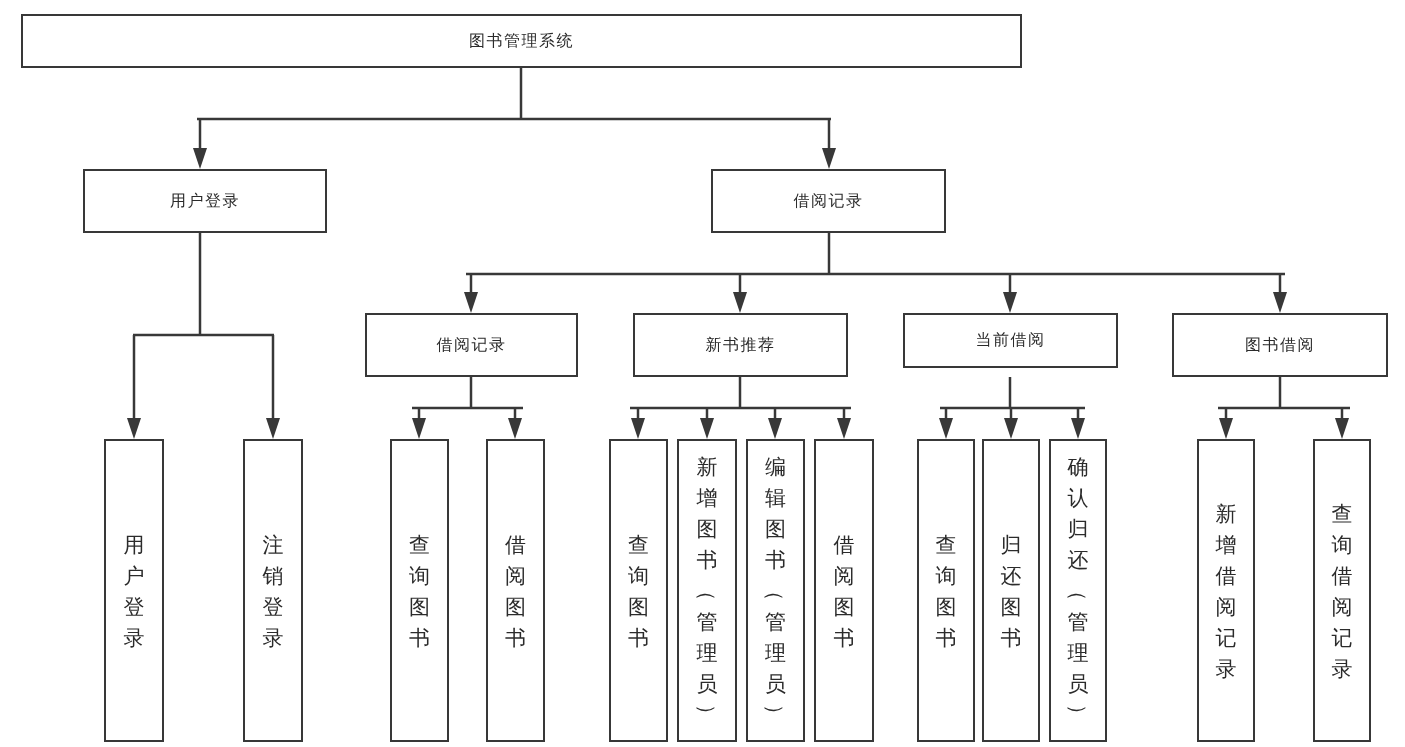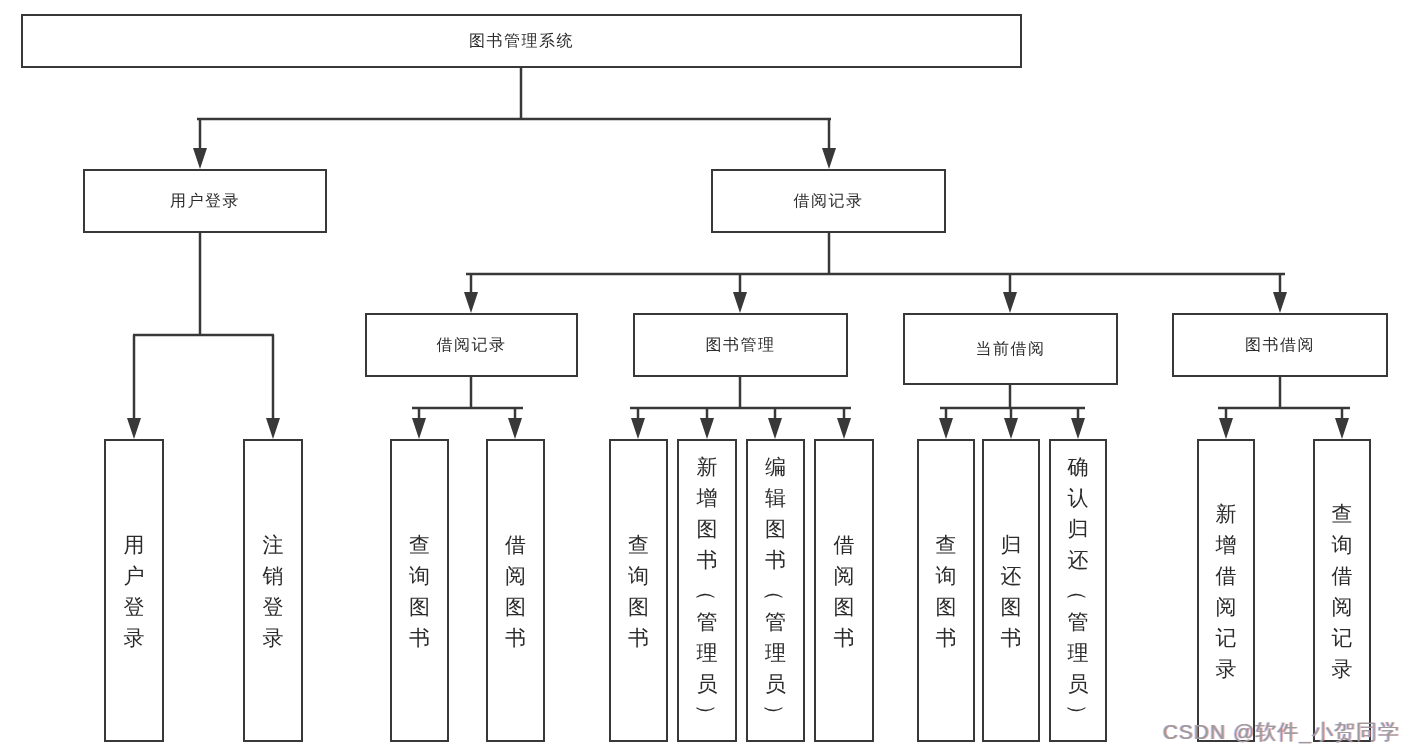--- a/index.html
+++ b/index.html
@@ -113,22 +113,22 @@
         <polygon points="1335,418 1349,418 1342,439"></polygon>
     </g>
   </svg>
 
   <div class="node hnode" style="left:21px;top:14px;width:1001px;height:54px">图书管理系统</div>
 
   <div class="node hnode" style="left:83px;top:169px;width:244px;height:64px">用户登录</div>
   <div class="node hnode" style="left:711px;top:169px;width:235px;height:64px">借阅记录</div>
 
   <div class="node hnode" style="left:365px;top:313px;width:213px;height:64px">借阅记录</div>
-  <div class="node hnode" style="left:633px;top:313px;width:215px;height:64px">图书管理</div>
-  <div class="node hnode" style="left:903px;top:313px;width:215px;height:72px">当前借阅</div>
+  <div class="node hnode" style="left:633px;top:313px;width:215px;height:64px">新书推荐</div>
+  <div class="node hnode" style="left:903px;top:313px;width:215px;height:55px">当前借阅</div>
   <div class="node hnode" style="left:1172px;top:313px;width:216px;height:64px">图书借阅</div>
 
   <div class="node vnode" style="left:104px;top:439px;width:60px;height:303px">
       <span class="vchar">用</span>
       <span class="vchar">户</span>
       <span class="vchar">登</span>
       <span class="vchar">录</span>
     </div>
   <div class="node vnode" style="left:243px;top:439px;width:60px;height:303px">
       <span class="vchar">注</span>
@@ -219,14 +219,13 @@
     </div>
   <div class="node vnode" style="left:1313px;top:439px;width:58px;height:303px">
       <span class="vchar">查</span>
       <span class="vchar">询</span>
       <span class="vchar">借</span>
       <span class="vchar">阅</span>
       <span class="vchar">记</span>
       <span class="vchar">录</span>
     </div>
 
-  <div class="watermark">CSDN @软件_小贺同学</div>
 </div>
 
 </body></html>

